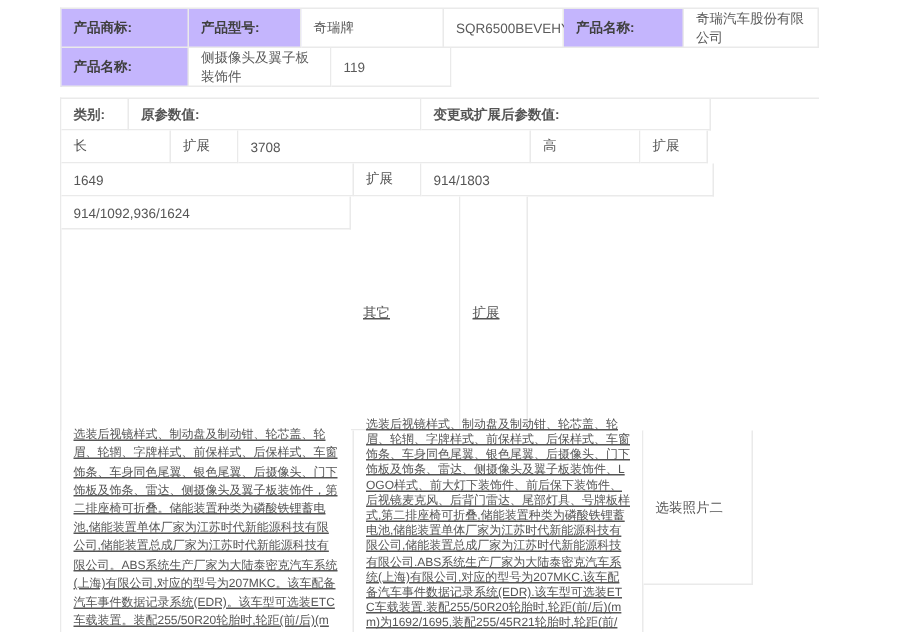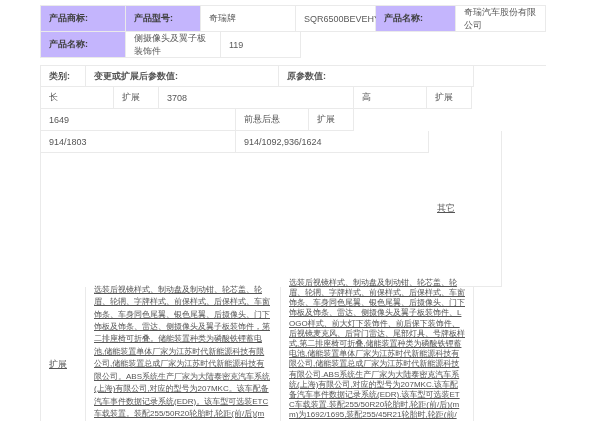--- a/index.html
+++ b/index.html
@@ -45,32 +45,31 @@
 
     <div class="cell lab w1">产品名称:</div>
     <div class="cell val w2">侧摄像头及翼子板装饰件</div>
     <div class="cell val w4">119</div>
     <div class="cell filler wf"></div>
   </div>
 
   <div class="ptable">
 
     <div class="cell hrow c2">类别:</div>
+    <div class="cell hrow c3">原参数值:</div>
     <div class="cell hrow c4">变更或扩展后参数值:</div>
-    <div class="cell hrow c3">原参数值:</div>
 
     <div class="cell r c1">长</div>
     <div class="cell r c2">扩展</div>
     <div class="cell r c3">3708</div>
 
     <div class="cell r c1">高</div>
     <div class="cell r c2">扩展</div>
     <div class="cell r c3">1649</div>
 
-    <div class="cell r c1">前悬后悬</div>
     <div class="cell r c2">扩展</div>
     <div class="cell r c3">914/1803</div>
     <div class="cell r c4">914/1092,936/1624</div>
 
     <div class="cell r4 c1">其它</div>
     <div class="cell r4 c2">扩展</div>
     <div class="cell r4 c3">
       <p class="longtext">选装后视镜样式、制动盘及制动钳、轮芯盖、轮眉、轮辋、字牌样式、前保样式、后保样式、车窗饰条、车身同色尾翼、银色尾翼、后摄像头、门下饰板及饰条、雷达、侧摄像头及翼子板装饰件，第二排座椅可折叠。储能装置种类为磷酸铁锂蓄电池,储能装置单体厂家为江苏时代新能源科技有限公司,储能装置总成厂家为江苏时代新能源科技有限公司。ABS系统生产厂家为大陆泰密克汽车系统(上海)有限公司,对应的型号为207MKC。该车配备汽车事件数据记录系统(EDR)。该车型可选装ETC车载装置。装配255/50R20轮胎时,轮距(前/后)(mm)为1692/1695,装配255/45R21轮胎时,轮距(前/后)(mm)为1700/1703。</p>
     </div>
     <div class="cell r4 c4 pad-tight">

